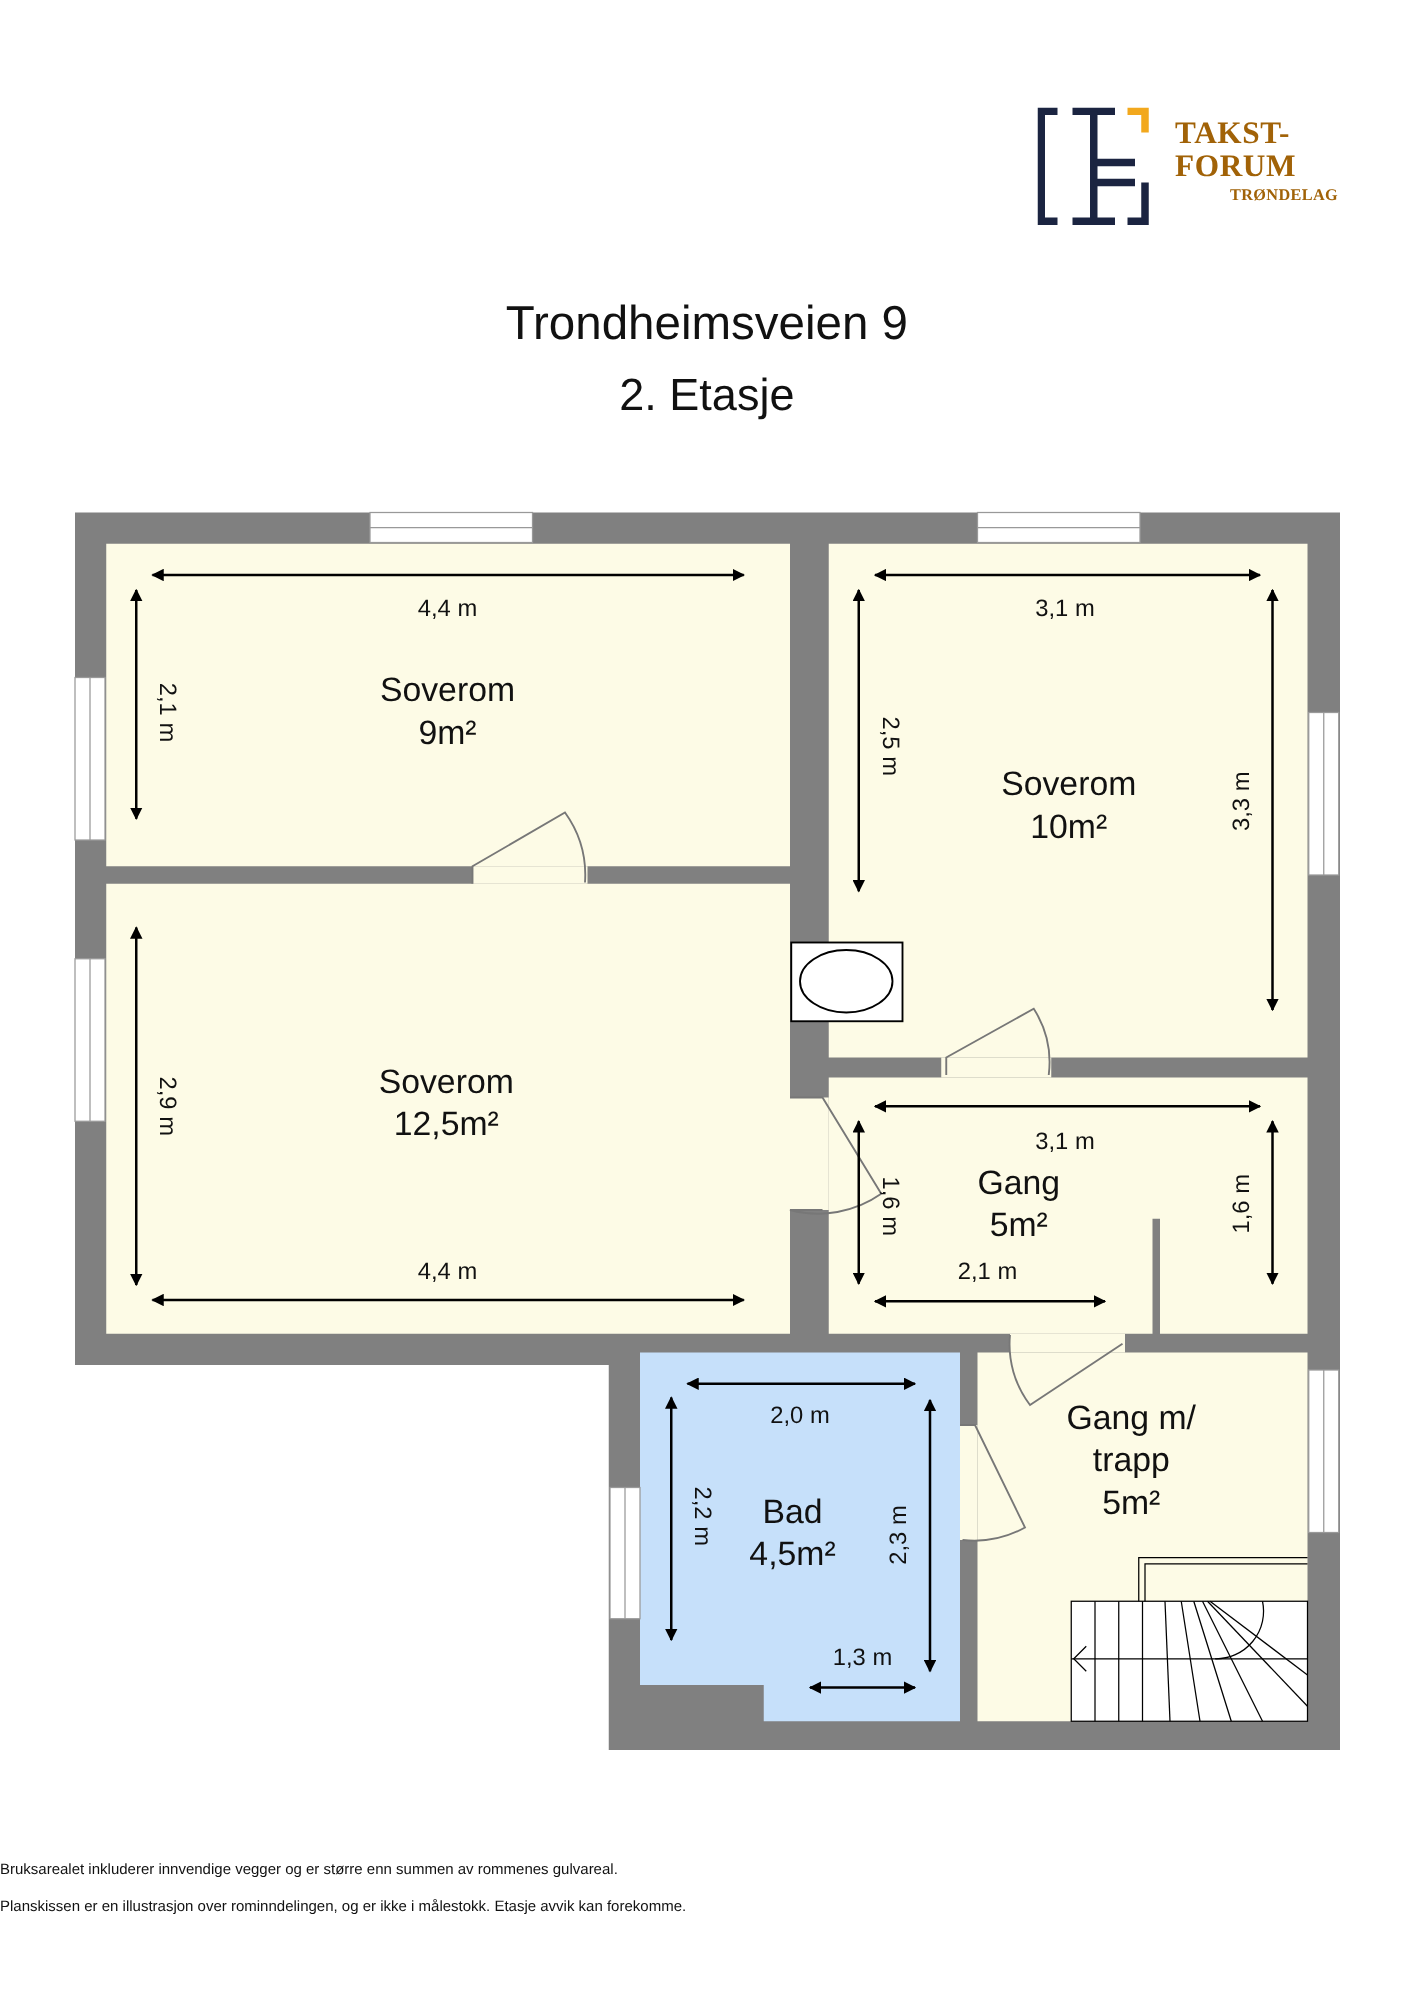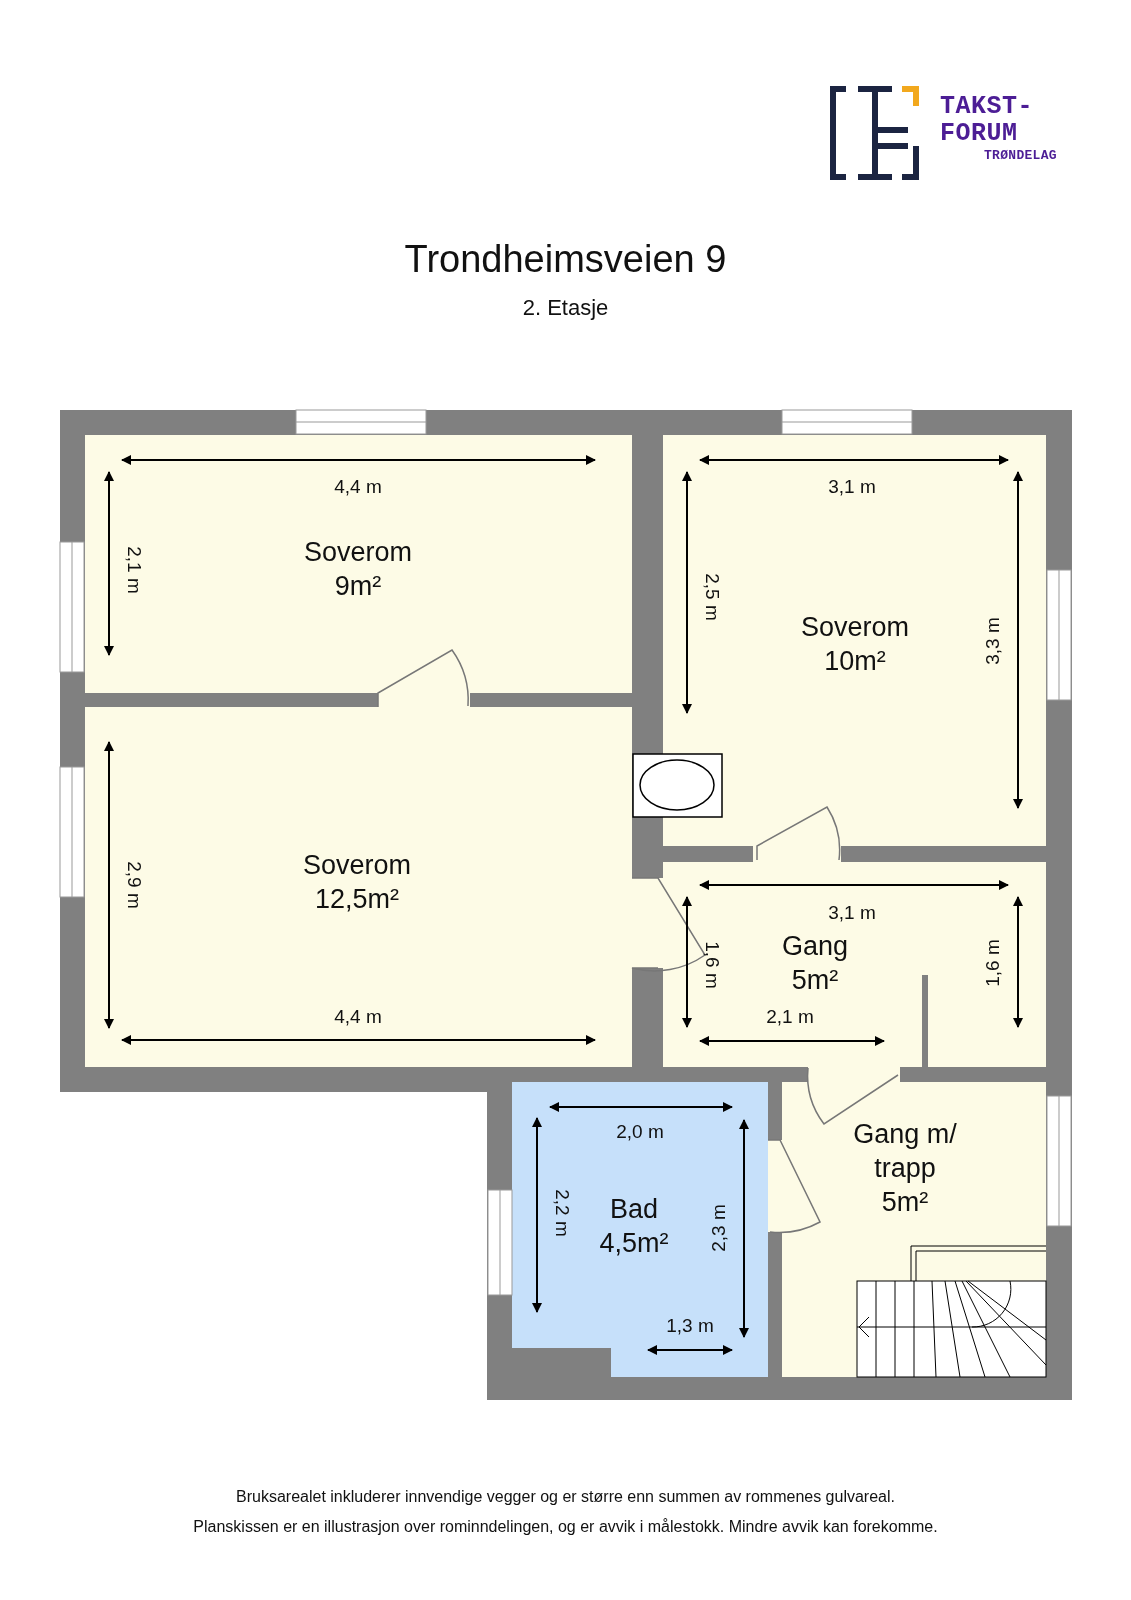--- a/index.html
+++ b/index.html
@@ -1,26 +1,26 @@
 <!DOCTYPE html>
 <html><head>
 <meta charset="utf-8">
 <style>
   html, body { margin:0; padding:0; background:#ffffff; }
   body { width:1131px; height:1600px; position:relative; overflow:hidden; font-family:"Liberation Sans", sans-serif; }
   .logo { position:absolute; left:830px; top:86px; width:220px; height:94px; }
-  .logo-text { position:absolute; left:110px; top:8px; color:#4c1d95; font-family:Liberation Mono, monospace; font-weight:bold; line-height:1; }
+  .logo-text { position:absolute; left:110px; top:8px; color:#a16207; font-family:Liberation Serif, serif; font-weight:bold; line-height:1; }
   .logo-text .l1 { font-size:25px; letter-spacing:0.5px; }
   .logo-text .l2 { font-size:25px; margin-top:2px; letter-spacing:0.5px; }
   .logo-text .l3 { font-size:13px; margin-top:3px; letter-spacing:0.3px;margin-left:44px; }
   .title { position:absolute; left:0; width:1131px; text-align:center; color:#111; }
   .t1 { top:238px; font-size:38px; }
-  .t2 { top:295px; font-size:22px; }
+  .t2 { top:295px; font-size:36px; }
   .plan { position:absolute; left:0; top:0; }
-  .footer { position:absolute; left:0; width:1131px; text-align:center; font-size:16px; color:#111; }
+  .footer { position:absolute; left:0; width:1131px; text-align:left; font-size:12px; color:#111; }
   .f1 { top:1488px; }
   .f2 { top:1518px; }
   svg text { font-family:"Liberation Sans", sans-serif; fill:#111; }
 </style>
 </head>
 <body>
 
 <div class="logo">
   <svg width="100" height="94" viewBox="0 0 100 94">
     <g fill="none" stroke="#1b2441" stroke-width="6">
@@ -165,13 +165,13 @@
     <text x="815" y="989">5m²</text>
     <text x="634" y="1218">Bad</text>
     <text x="634" y="1252">4,5m²</text>
     <text x="905" y="1143">Gang m/</text>
     <text x="905" y="1177">trapp</text>
     <text x="905" y="1211">5m²</text>
   </g>
 </svg>
 
 <div class="footer f1">Bruksarealet inkluderer innvendige vegger og er større enn summen av rommenes gulvareal.</div>
-<div class="footer f2">Planskissen er en illustrasjon over rominndelingen, og er avvik i målestokk. Mindre avvik kan forekomme.</div>
+<div class="footer f2">Planskissen er en illustrasjon over rominndelingen, og er ikke i målestokk. Etasje avvik kan forekomme.</div>
 
 </body></html>

